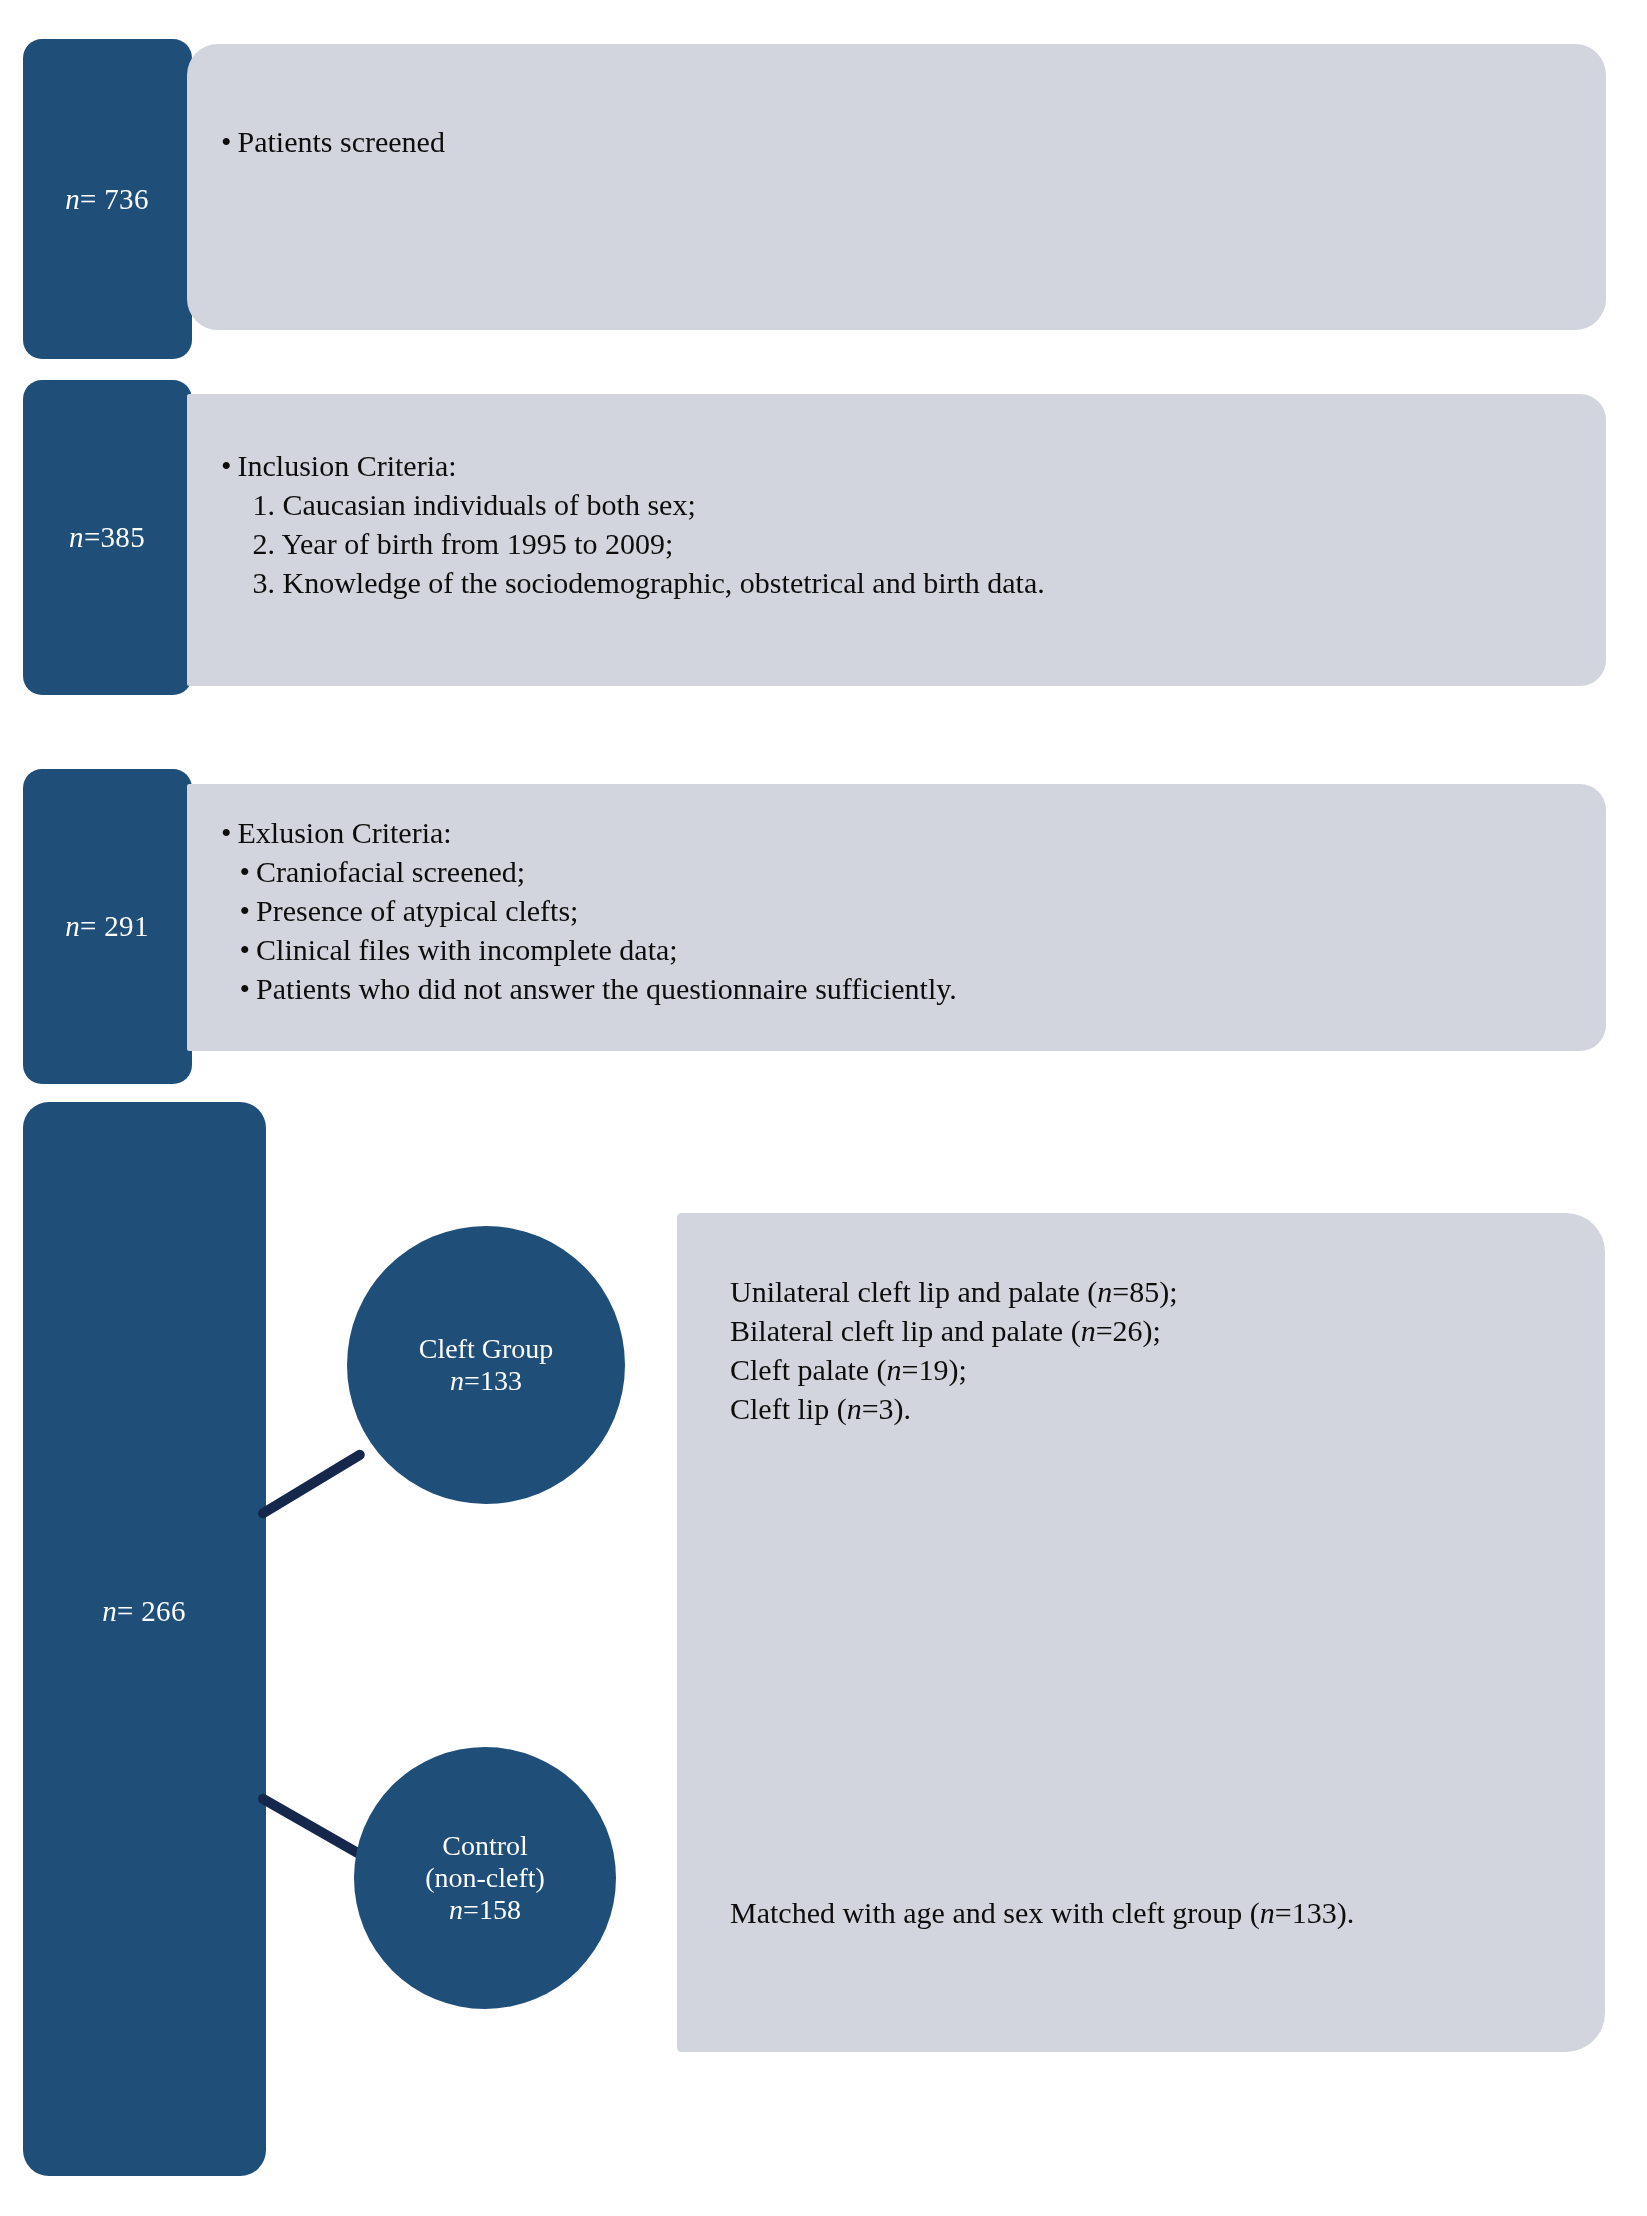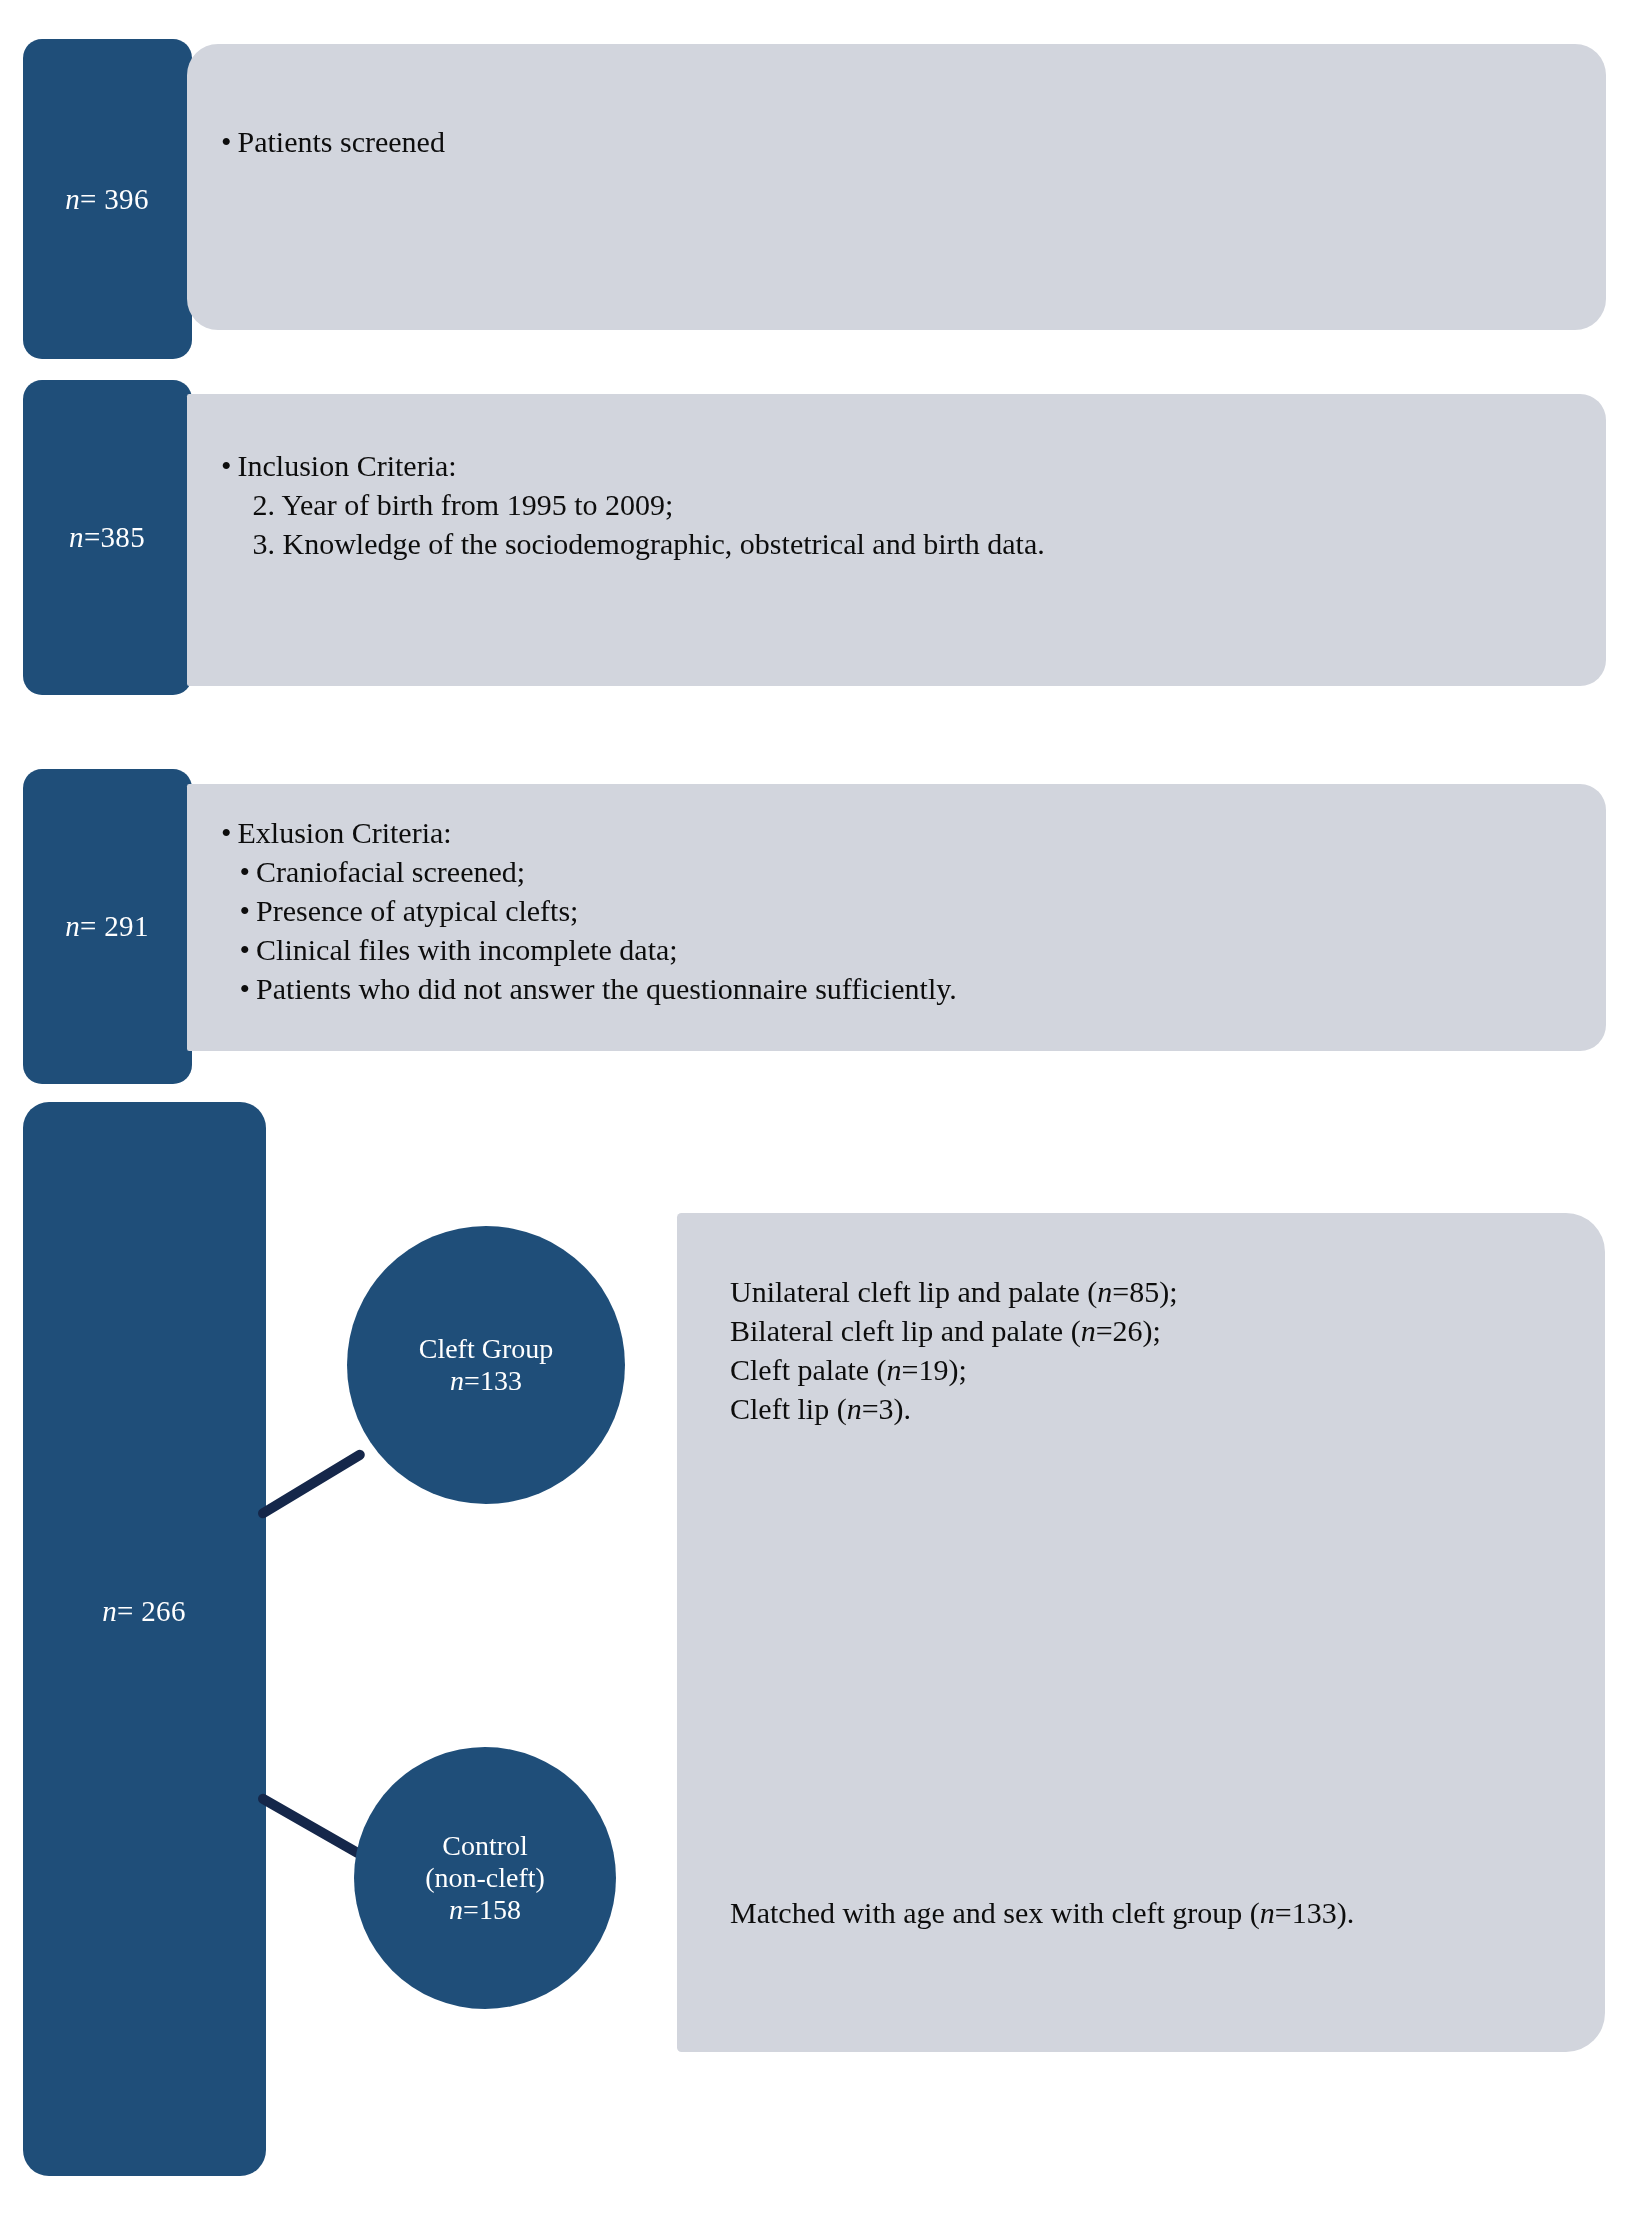--- a/index.html
+++ b/index.html
@@ -114,39 +114,40 @@
     display: block;
   }
 </style>
 </head>
 <body>
 
 <div class="stage">
 
   <div class="nbox" style="left:22.5px; top:39px; width:169px; height:320px;">
     <span class="nlabel">
-      <i>n</i><span title="screened">= 396</span>
+      <i>n</i><span title="screened">= 736</span>
     </span>
   </div>
 
   <div class="panel rounded-r" style="left:187px; top:44px; width:1419px; height:286px;border-radius:31px;">
     <div class="body" style="top:78px; left:34px;">
       <span class="bullet-line"><span class="bul">•</span><span>Patients screened</span></span>
     </div>
   </div>
 
   <div class="nbox" style="left:22.5px; top:380px; width:169px; height:315px;">
     <span class="nlabel">
       <i>n</i>=385
     </span>
   </div>
 
   <div class="panel rounded-r" style="left:187px; top:394px; width:1419px; height:292px;">
     <div class="body" style="top:52px; left:34px;">
       <span class="bullet-line"><span class="bul">•</span><span>Inclusion Criteria:</span></span>
+      <span class="bullet-line indent1">1. Caucasian individuals of both sex;</span>
       <span class="bullet-line indent1">2. Year of birth from 1995 to 2009;</span>
       <span class="bullet-line indent1">3. Knowledge of the sociodemographic, obstetrical and birth data.</span>
     </div>
   </div>
 
   <div class="nbox" style="left:22.5px; top:769px; width:169px; height:315px;">
     <span class="nlabel">
       <i>n</i>= 291
     </span>
   </div>

